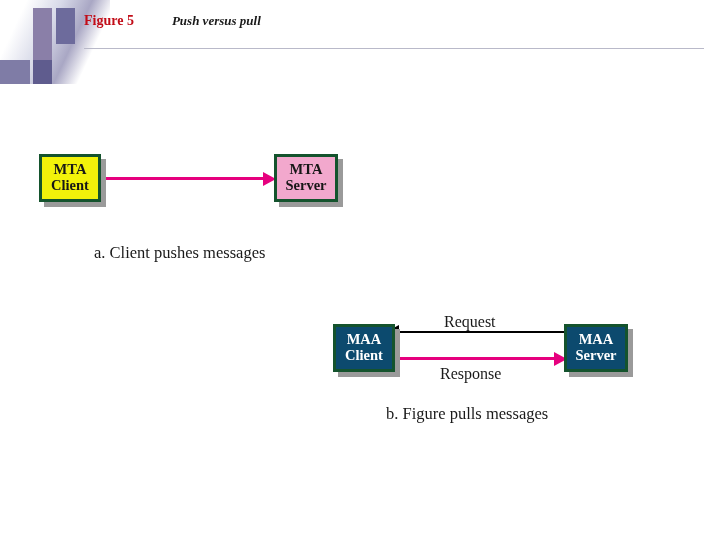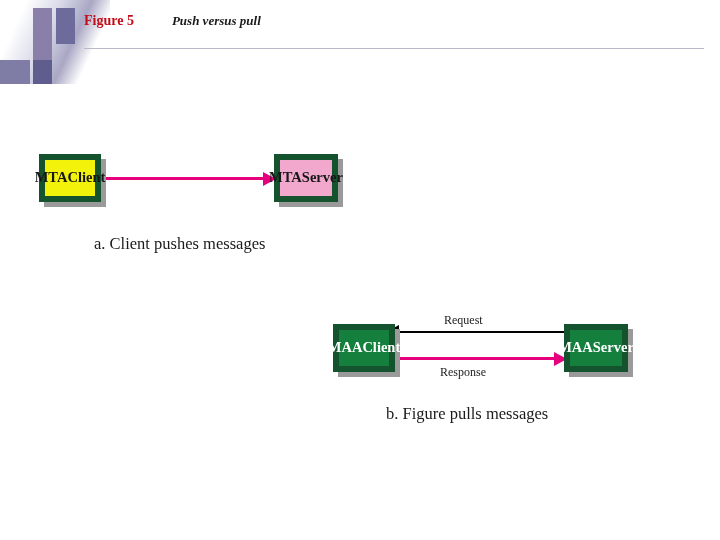--- a/index.html
+++ b/index.html
@@ -86,38 +86,39 @@
     top: 48px;
     width: 620px;
     height: 1px;
     background: #b9b9c9;
   }
 
   
   .node-box {
     position: absolute;
     box-sizing: border-box;
-    border: 6px solid #14532d;
+    border: 3px solid #14532d;
     display: flex;
+    flex-direction: column;
     align-items: center;
     justify-content: center;
     font-weight: bold;
     font-size: 14.5px;
     line-height: 1.08;
     font-family: "Liberation Serif", serif;
     z-index: 3;
   }
   .node-shadow {
     position: absolute;
     background: #9a9a9a;
     z-index: 2;
   }
   .box-yellow { background: #f2f20a; color: #171717; }
   .box-pink   { background: #f2a8cd; color: #171717; }
-  .box-green  { background: #15803d; color: #ffffff; }
+  .box-green  { background: #0c4a6e; color: #ffffff; }
 
   
   .arrow-line {
     position: absolute;
     background: #e6007e;
     height: 3px;
     z-index: 1;
   }
   .arrow-head {
     position: absolute;
@@ -144,21 +145,21 @@
   
   .caption {
     position: absolute;
     font-size: 16.5px;
     color: #1a1a1a;
     font-family: "Liberation Serif", serif;
     white-space: nowrap;
   }
   .edge-label {
     position: absolute;
-    font-size: 12px;
+    font-size: 16px;
     color: #1a1a1a;
     font-family: "Liberation Serif", serif;
     white-space: nowrap;
   }
 </style>
 </head>
 <body>
 
 <div id="corner-deco">
   <div class="deco-sq" id="deco-grad"></div>
@@ -182,21 +183,21 @@
 
 <div class="arrow-line" style="left:105px; top:177px; width:160px;"></div>
 <div class="arrow-head arrow-head-right" style="left:263px; top:171.5px;"></div>
 
 <div class="node-shadow" style="left:279px; top:159px; width:64px; height:48px;"></div>
 <div class="node-box box-pink" style="left:274px; top:154px; width:64px; height:48px;">
   <span>MTA</span>
   <span>Server</span>
 </div>
 
-<div class="caption" style="left:94px; top:234px;">a. Client pushes messages</div>
+<div class="caption" style="left:94px; top:243px;">a. Client pushes messages</div>
 
 <div class="node-shadow" style="left:338px; top:329px; width:62px; height:48px;"></div>
 <div class="node-box box-green" style="left:333px; top:324px; width:62px; height:48px;">
   <span>MAA</span>
   <span>Client</span>
 </div>
 
 <div class="arrow-line-black" style="left:398px; top:331px; width:166px;"></div>
 <div class="arrow-head arrow-head-left" style="left:386px; top:325px;"></div>
 <div class="edge-label" style="left:444px; top:313px;">Request</div>

